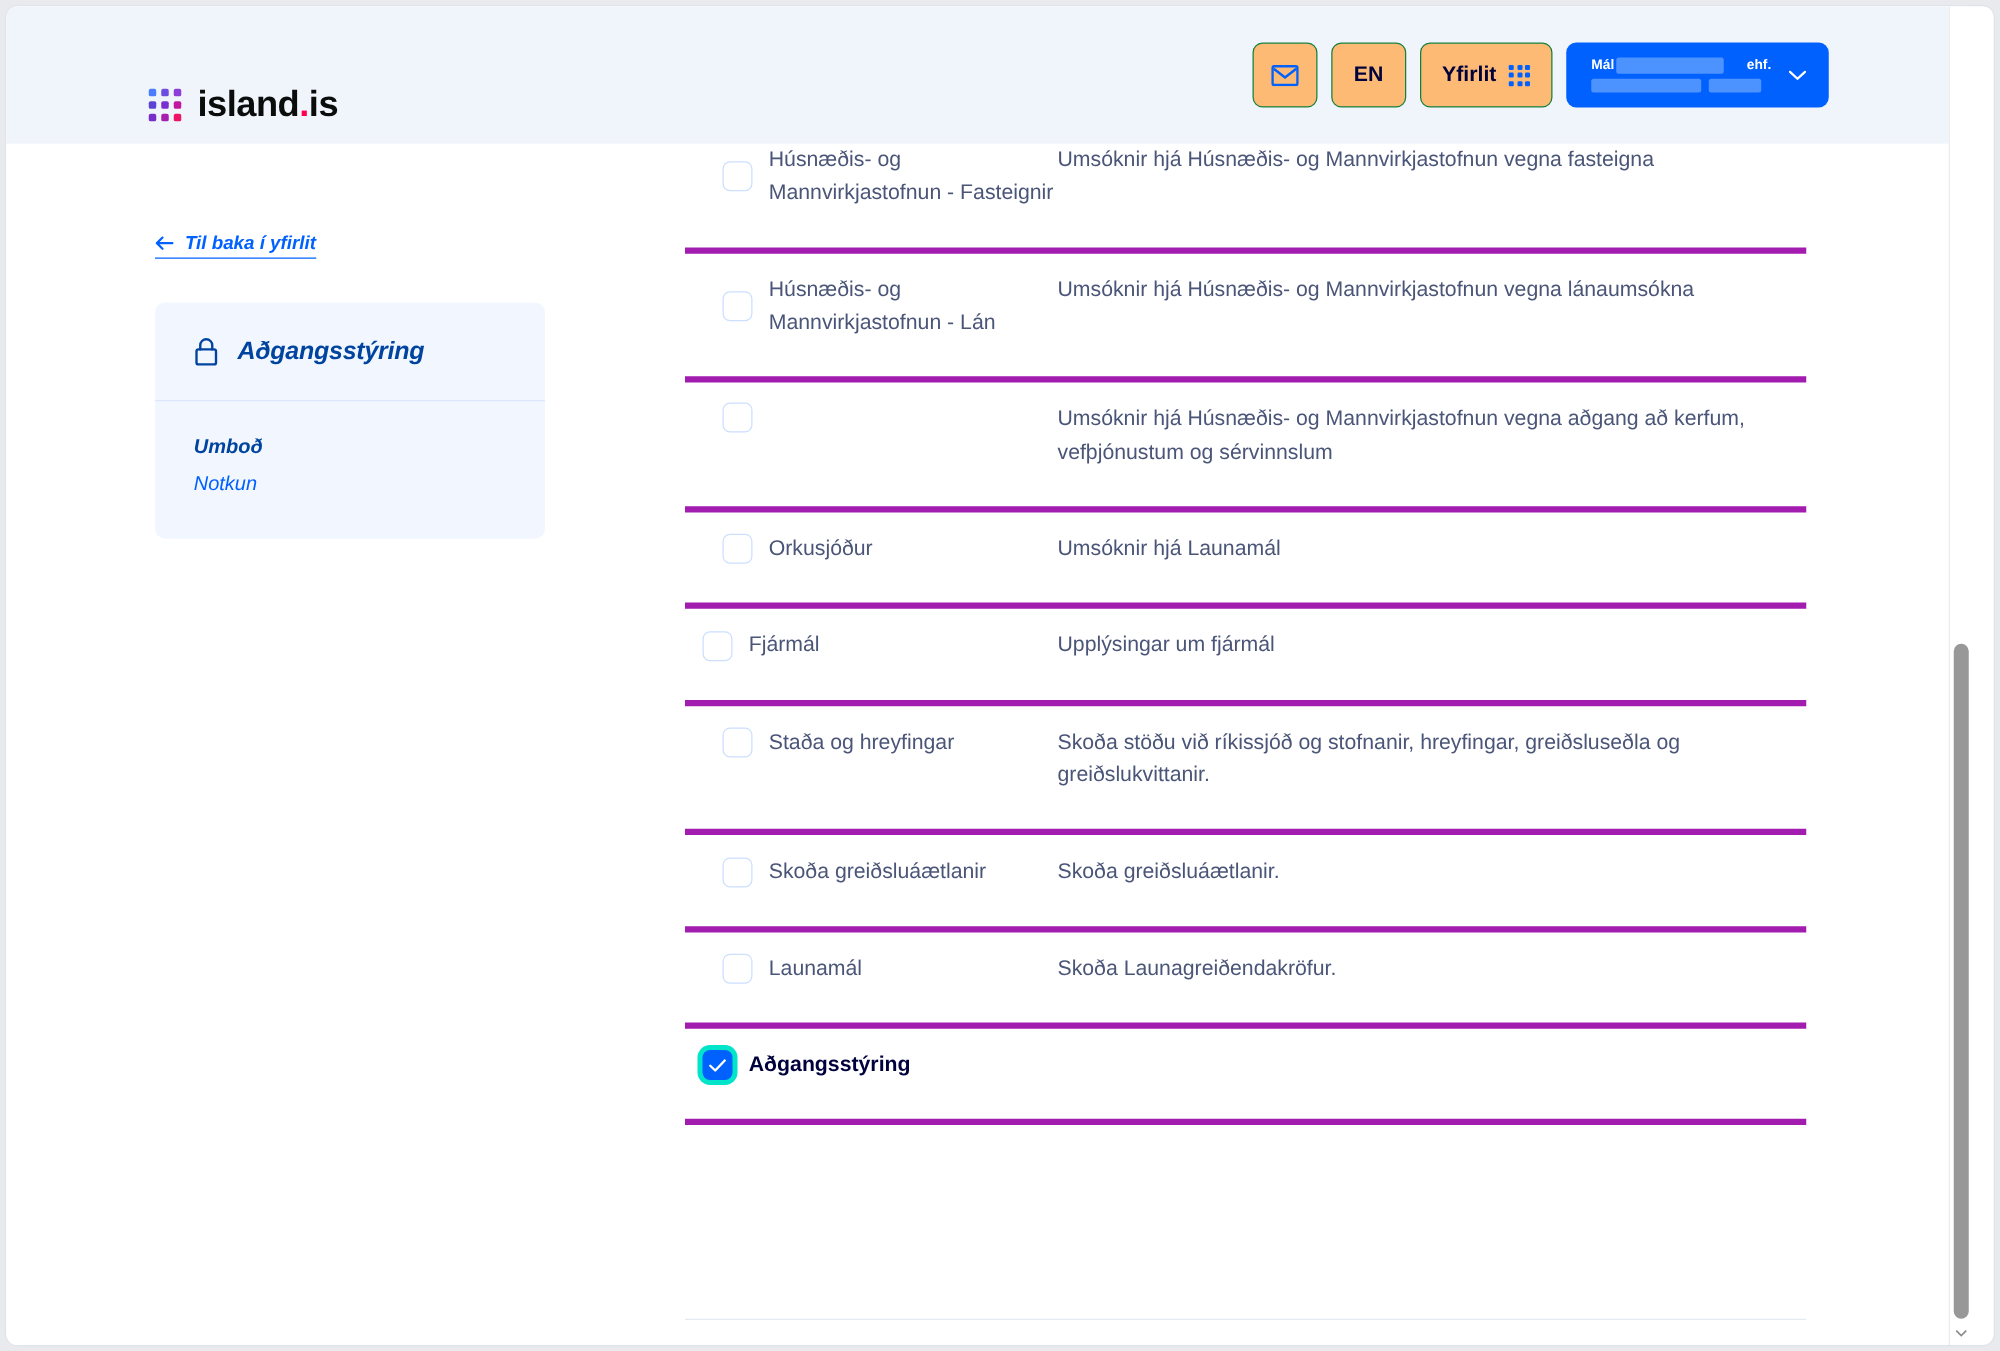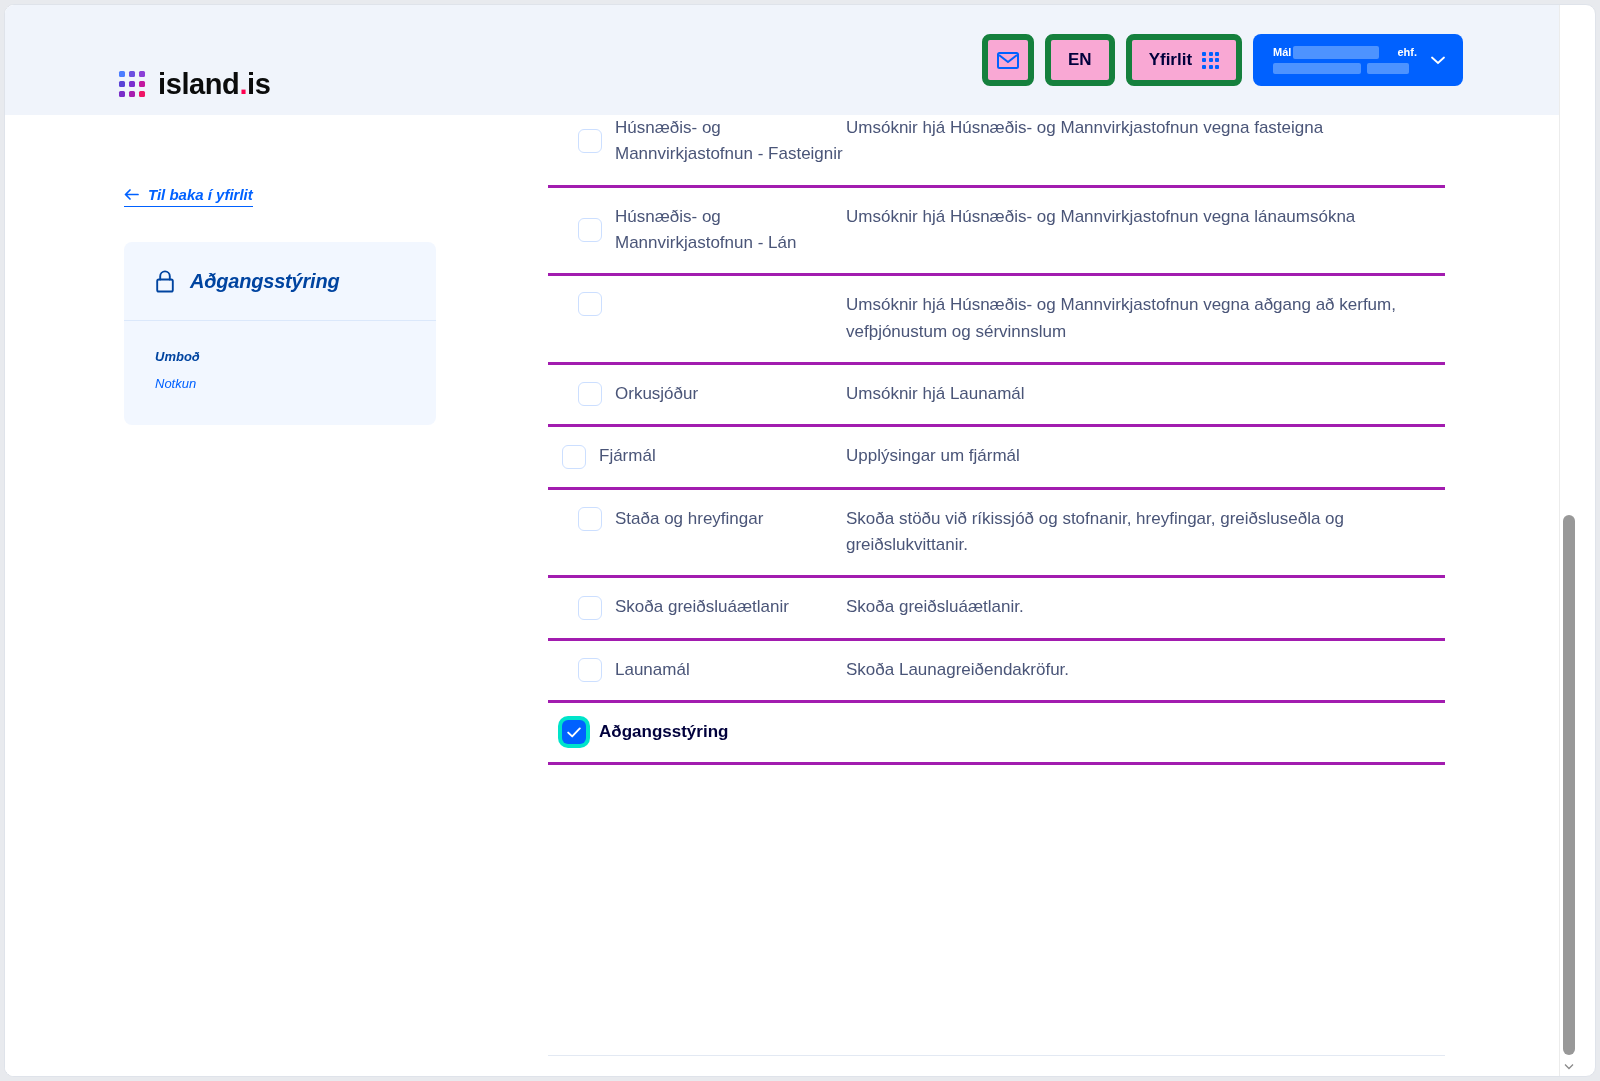--- a/index.html
+++ b/index.html
@@ -71,22 +71,22 @@
     right: 114px;
     top: 29px;
     display: flex;
     align-items: flex-start;
     gap: 11px;
   }
 
   .hbtn {
     height: 52px;
     min-width: 52px;
-    background: #f9a8d4;
-    border: 6px solid #15803d;
+    background: #fdba74;
+    border: 1px solid #15803d;
     border-radius: 8px;
     display: flex;
     align-items: center;
     justify-content: center;
     gap: 10px;
     padding: 0 17px;
     font-size: 17px;
     font-weight: 600;
     color: #00003c;
     cursor: pointer;
@@ -179,42 +179,42 @@
   .nav-head-title {
     font-size: 20px;
     font-weight: 700;
     color: #0044a0;
     letter-spacing: -0.2px;
   }
   .lock-icon { width: 20px; height: 23px; display: block; }
 
   .nav-items { padding: 22px 0 28px 31px; }
   .nav-item {
-    font-size: 13px;
+    font-size: 16px;
     color: #0061ff;
     line-height: 1;
     padding: 7px 0;
     cursor: pointer;
   }
   .nav-item.active { font-weight: 700; color: #0044a0; }
 
   
   .table {
     position: absolute;
     left: 543px;
     top: 0;
     width: 897px;
   }
 
   .row {
     display: flex;
     align-items: flex-start;
-    border-bottom: 3px solid #a21caf;
+    border-bottom: 5px solid #a21caf;
     min-height: 58px;
-    padding: 16px 0 17px 0;
+    padding: 16px 0 30px 0;
   }
   .row.first { padding-top: 0; }
 
   .cb-cell {
     flex: 0 0 298px;
     display: flex;
     align-items: center;
     gap: 13px;
   }
   .cb-cell.nested { padding-left: 30px; }

